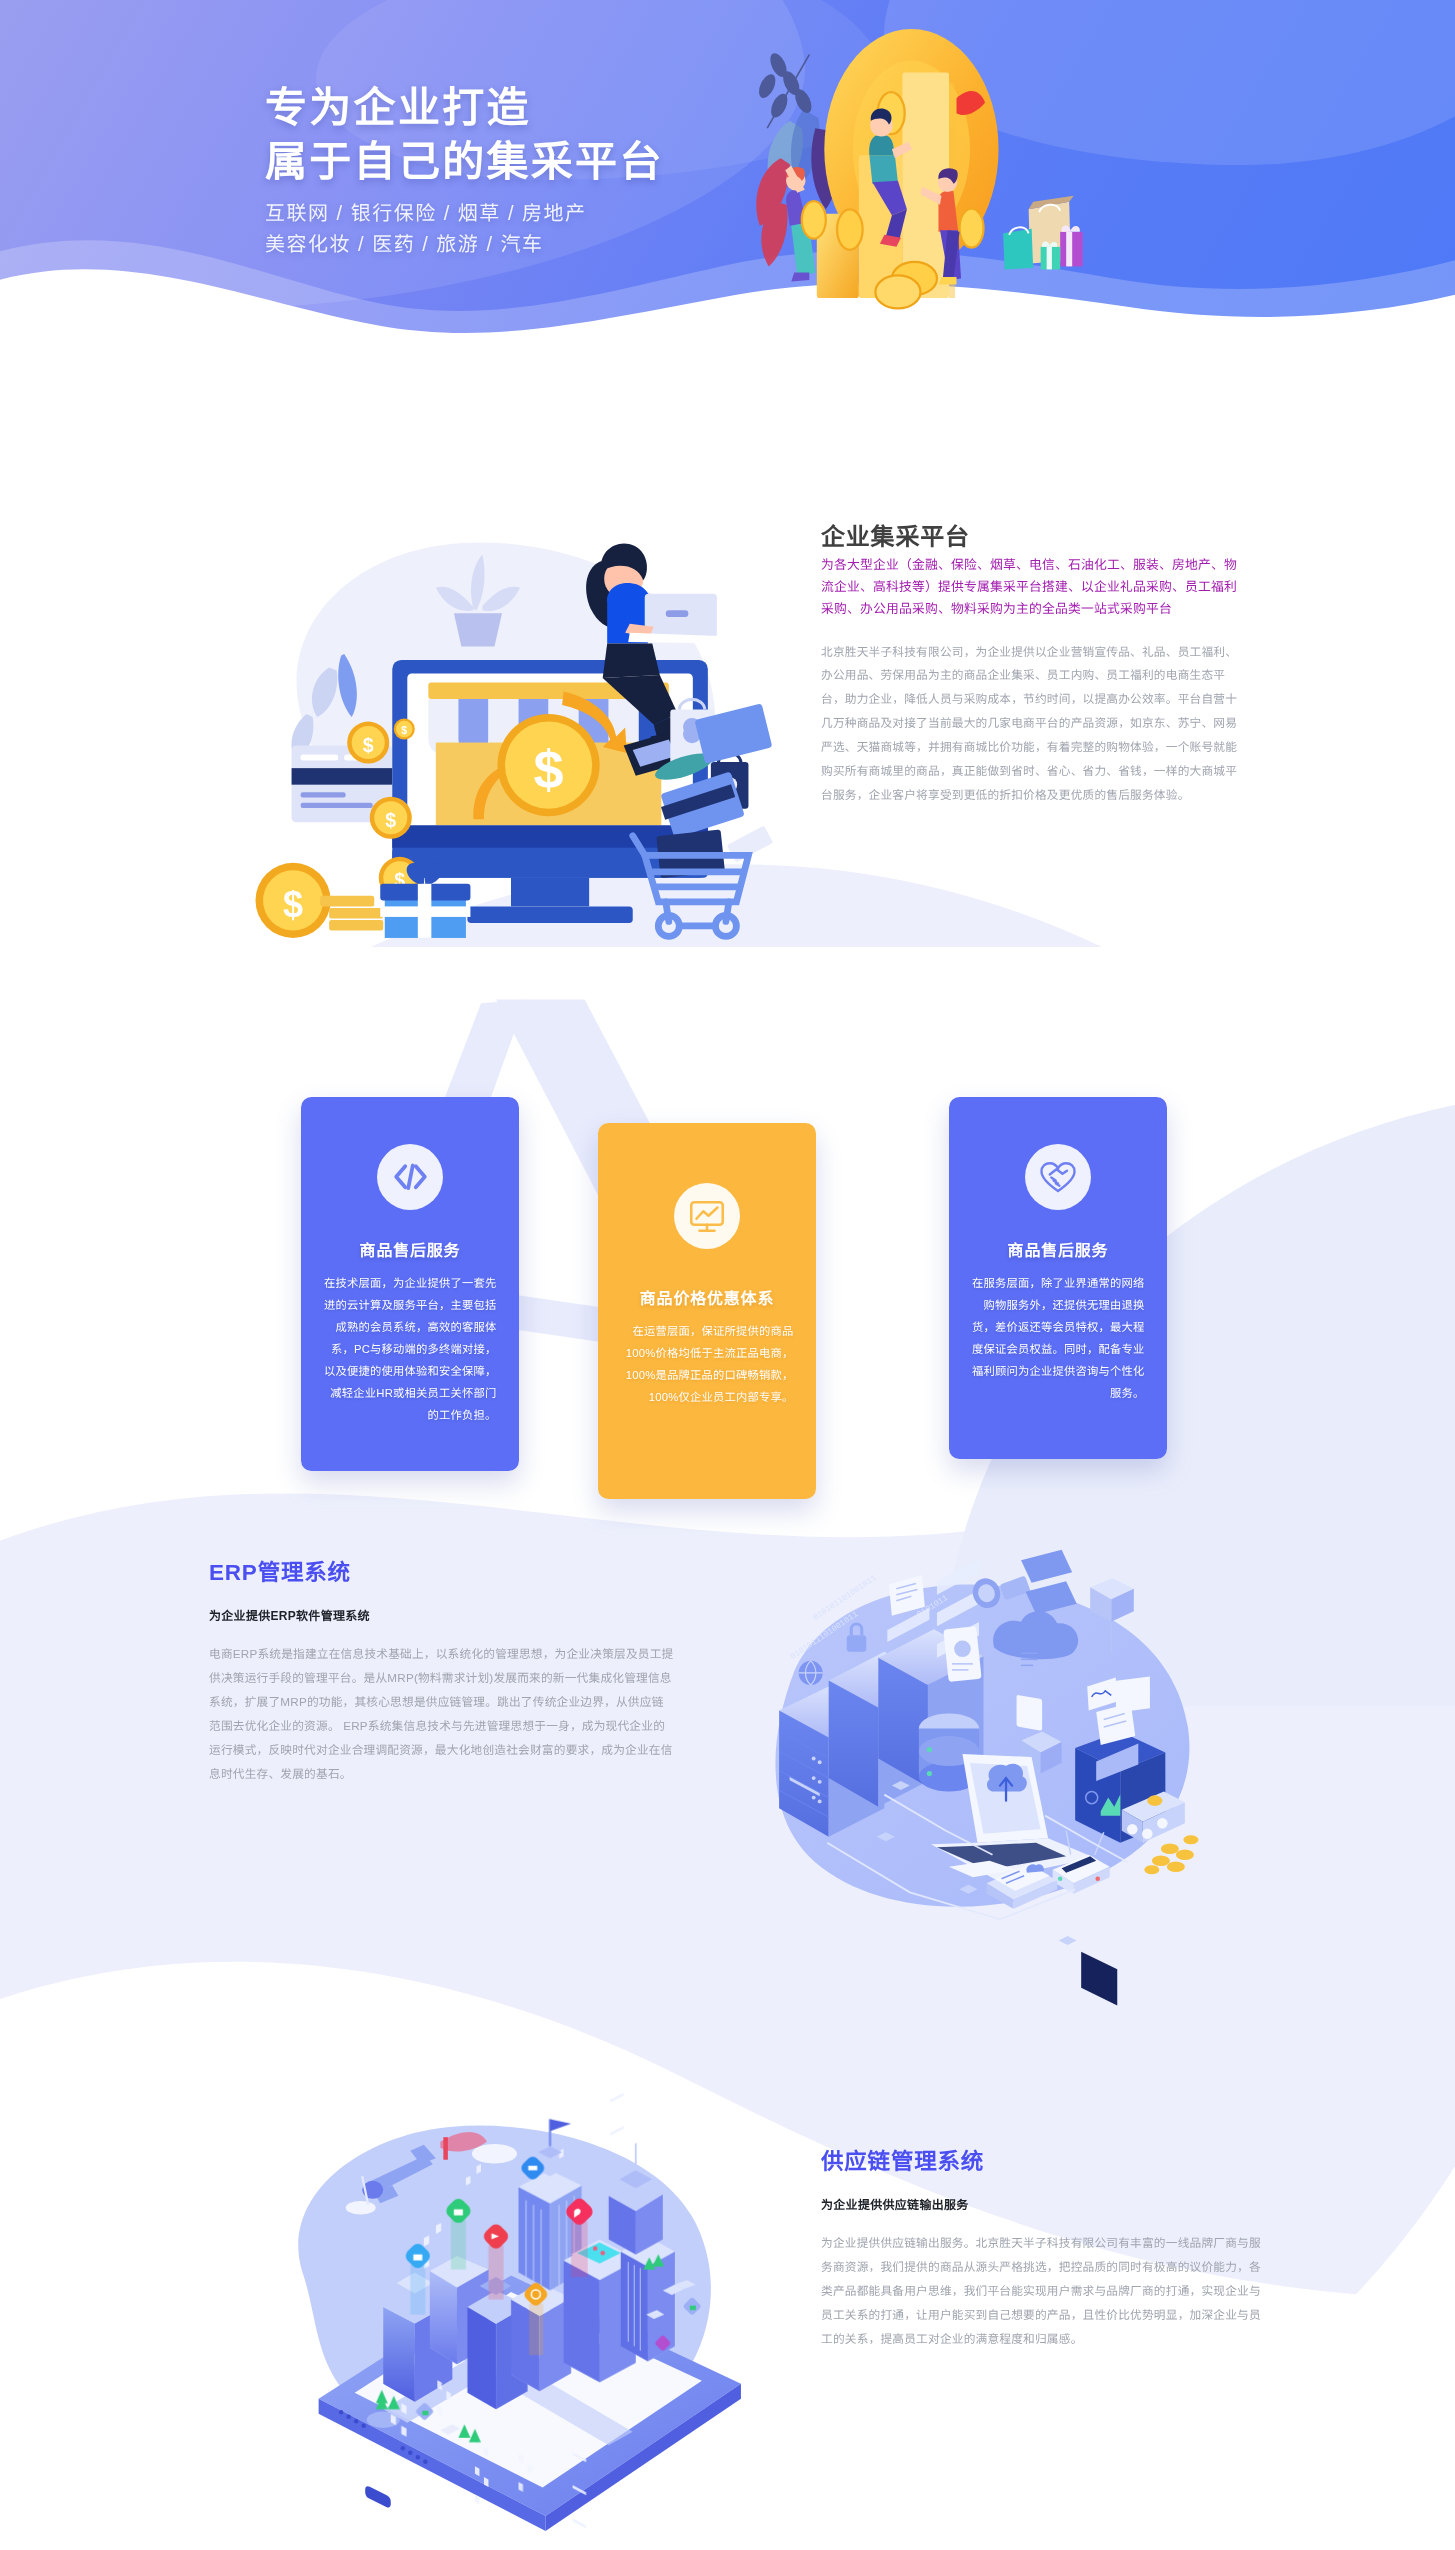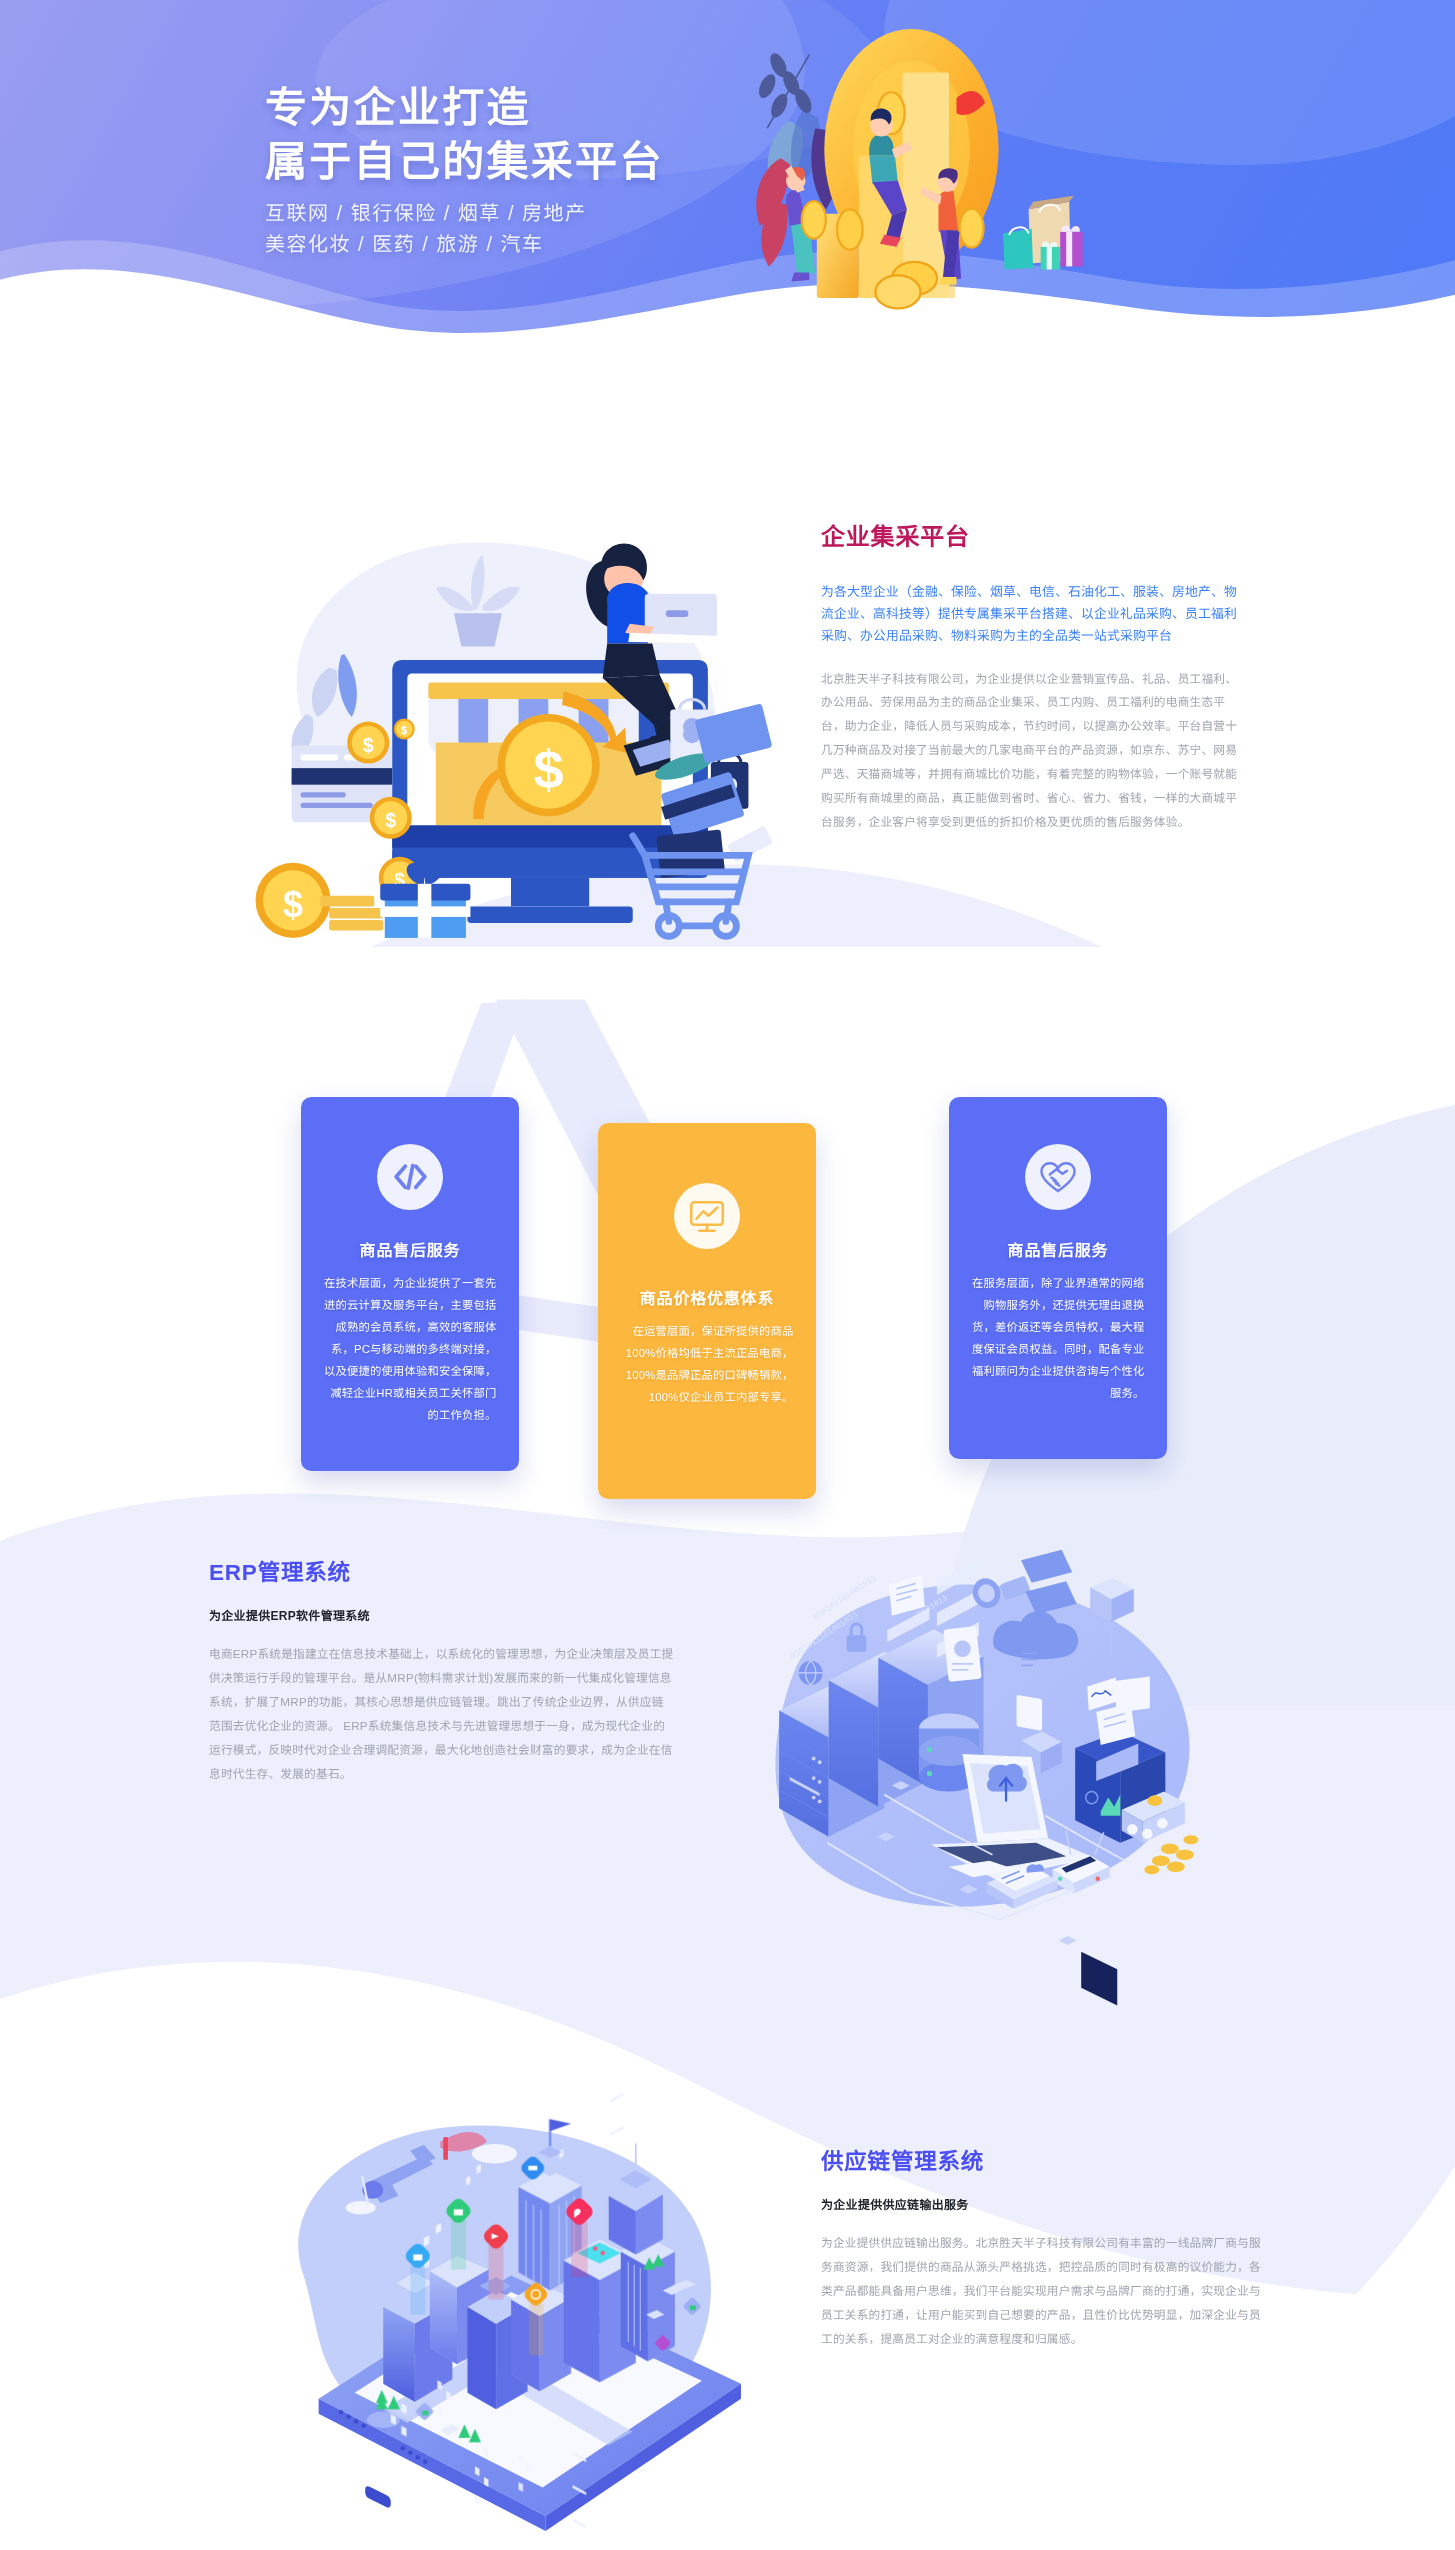--- a/index.html
+++ b/index.html
@@ -50,22 +50,22 @@
     letter-spacing:1.5px; text-shadow:0 2.3px 6px rgba(40,50,140,.25); }
 
   
   .hero-art { position:absolute; left:737px; top:7.5px; width:421px; height:323px; z-index:5; }
 
   
   .sec1 { position:absolute; left:0; top:451px; width:1455px; height:511px; }
   .sec1-art { position:absolute; left:248px; top:15px; width:526px; height:466px; }
   .sec1-text { position:absolute; left:821px; top:66px; width:425px; }
 
-  .h-accent { color:#be185d; font-size:24px; font-weight:bold; letter-spacing:0.8px; }
-  .lead { margin-top:29px; color:#3b82f6; font-size:12.8px; line-height:1.72; letter-spacing:0.2px; }
+  .h-accent { color:#404040; font-size:24px; font-weight:bold; letter-spacing:0.8px; }
+  .lead { margin-top:2px; color:#a21caf; font-size:12.8px; line-height:1.72; letter-spacing:0.2px; }
   .body-text { margin-top:19.5px; color:#9fa4ae; font-size:11.7px; line-height:2.05; letter-spacing:0.2px; }
 
   
   .decor { position:absolute; left:0; top:0; width:1455px; height:2550px; z-index:0; pointer-events:none;}
 
   
   .cards { position:absolute; left:0; top:1097px; width:1455px; height:391px; z-index:3; }
   .card {
     position:absolute; border-radius:10.5px; padding:0 22.5px;
     box-shadow:0 12px 25.6px rgba(76,92,180,.22);

